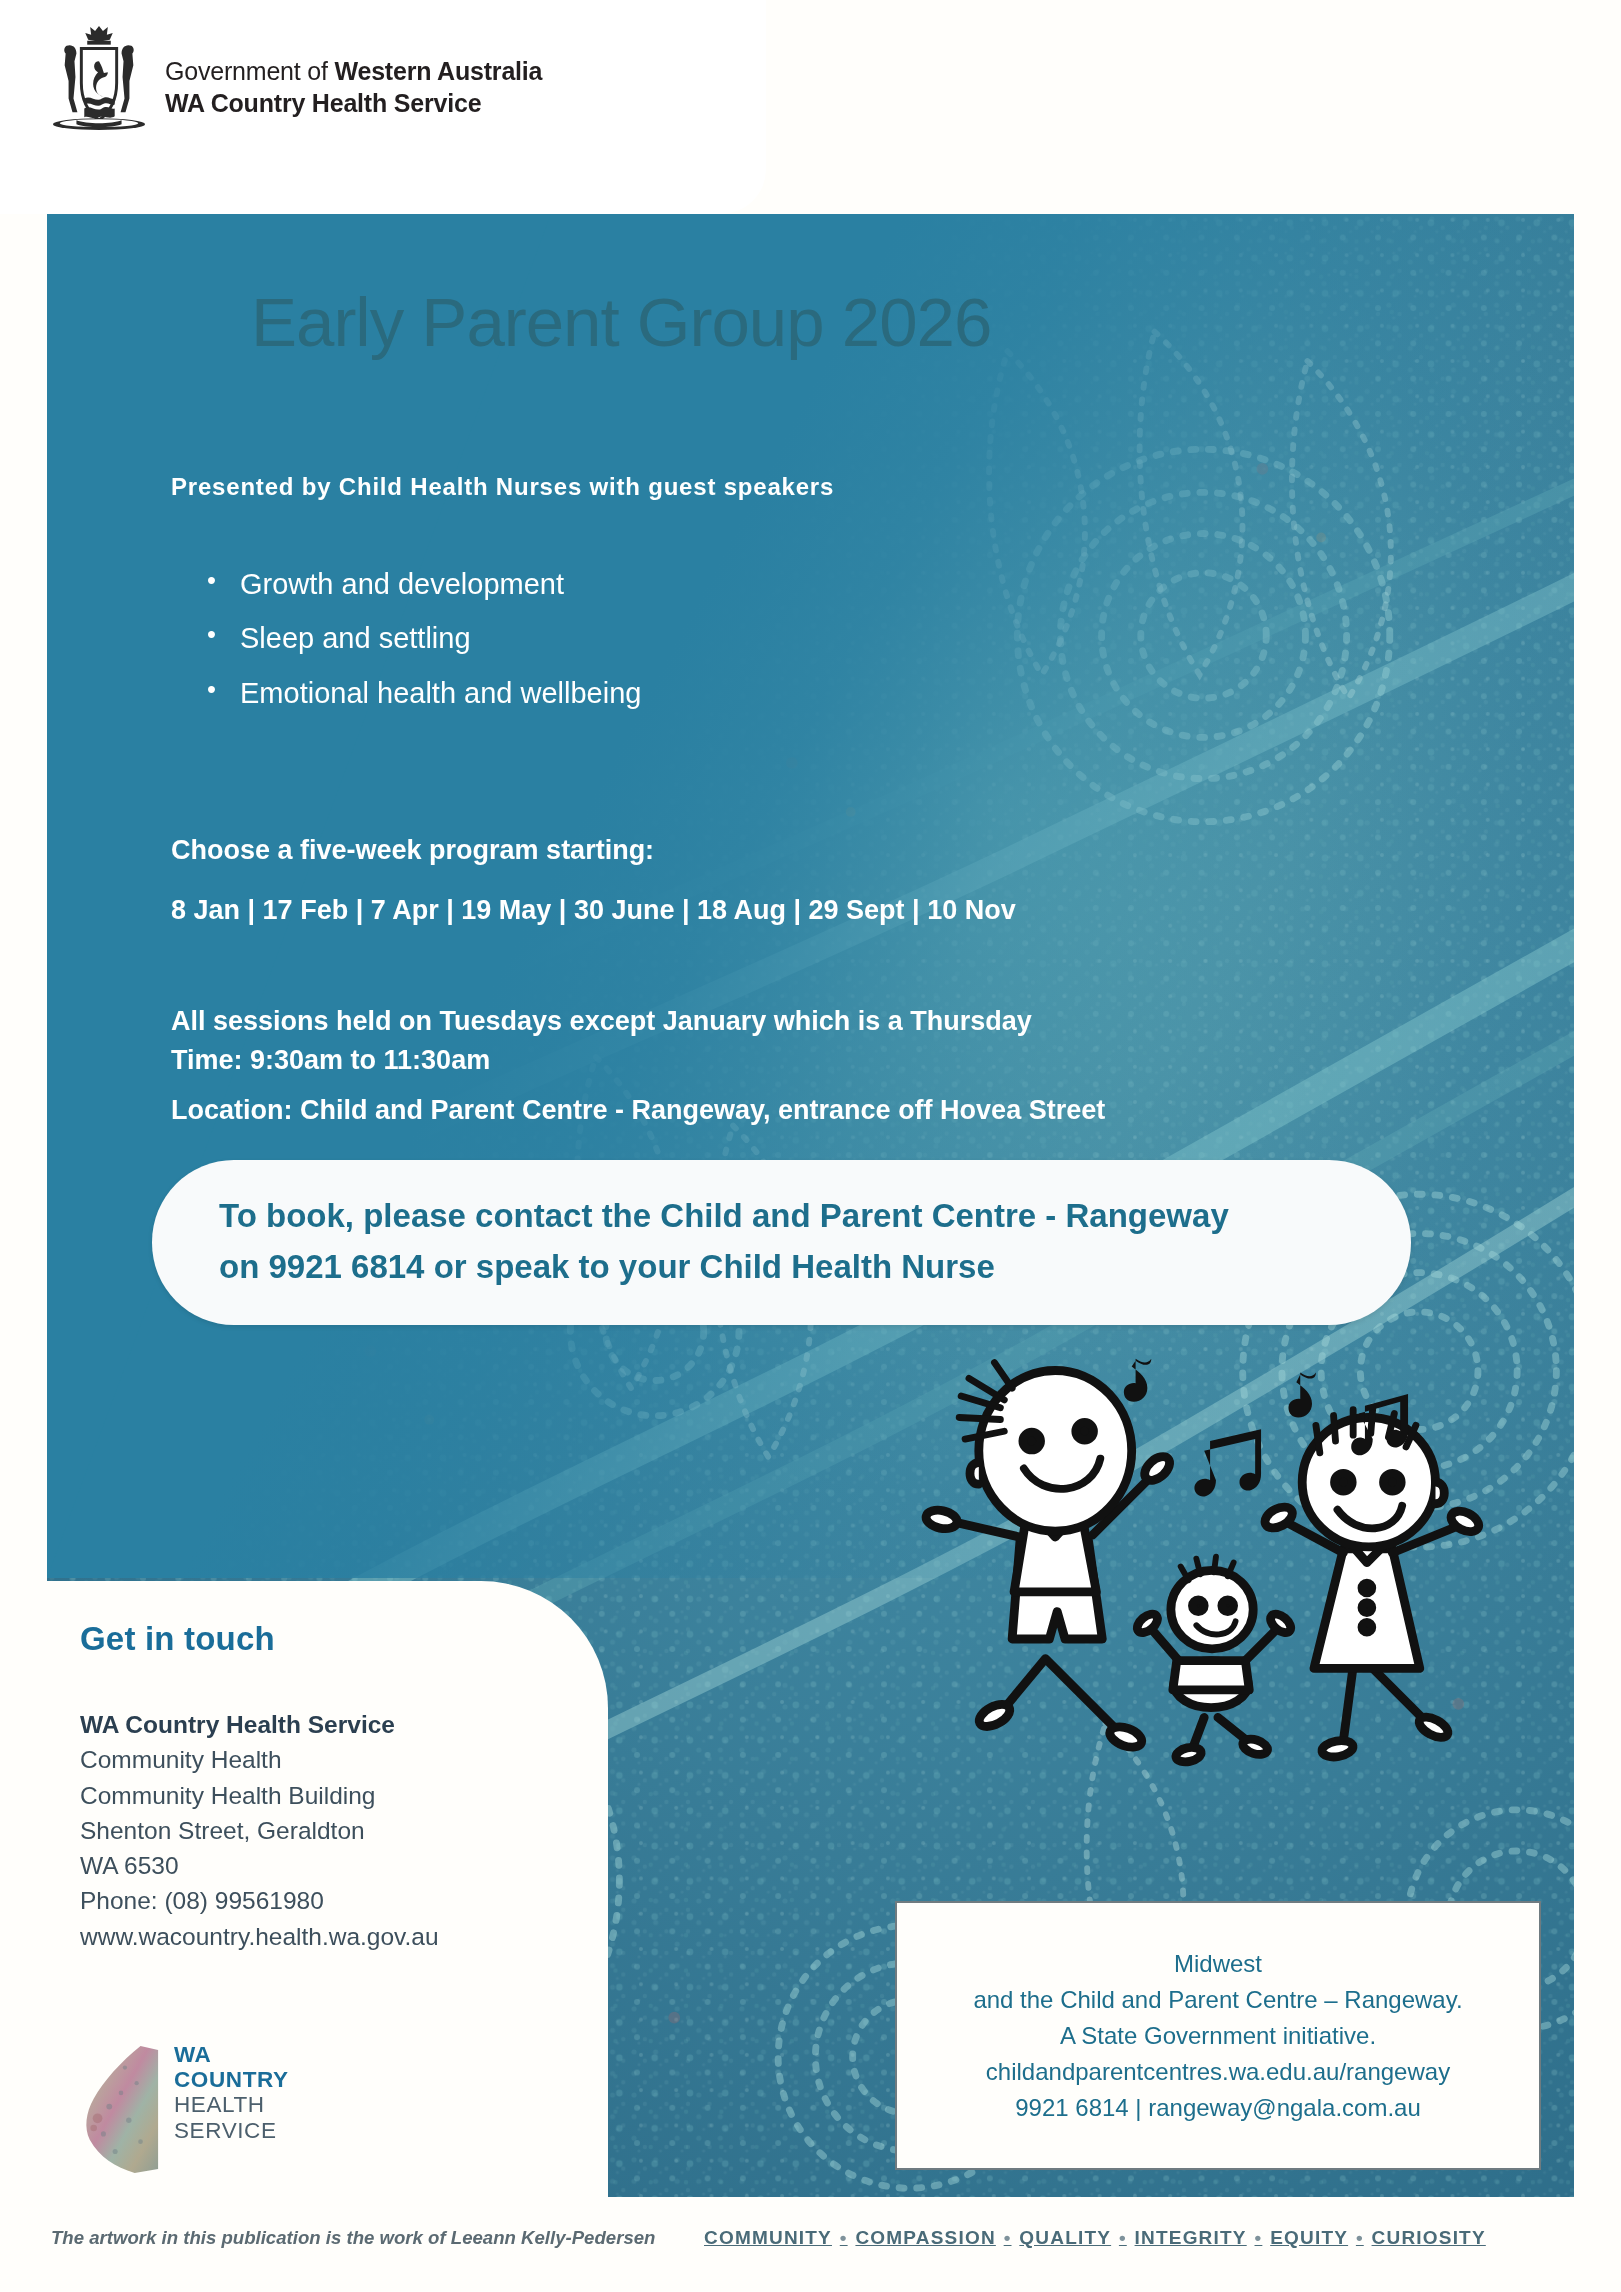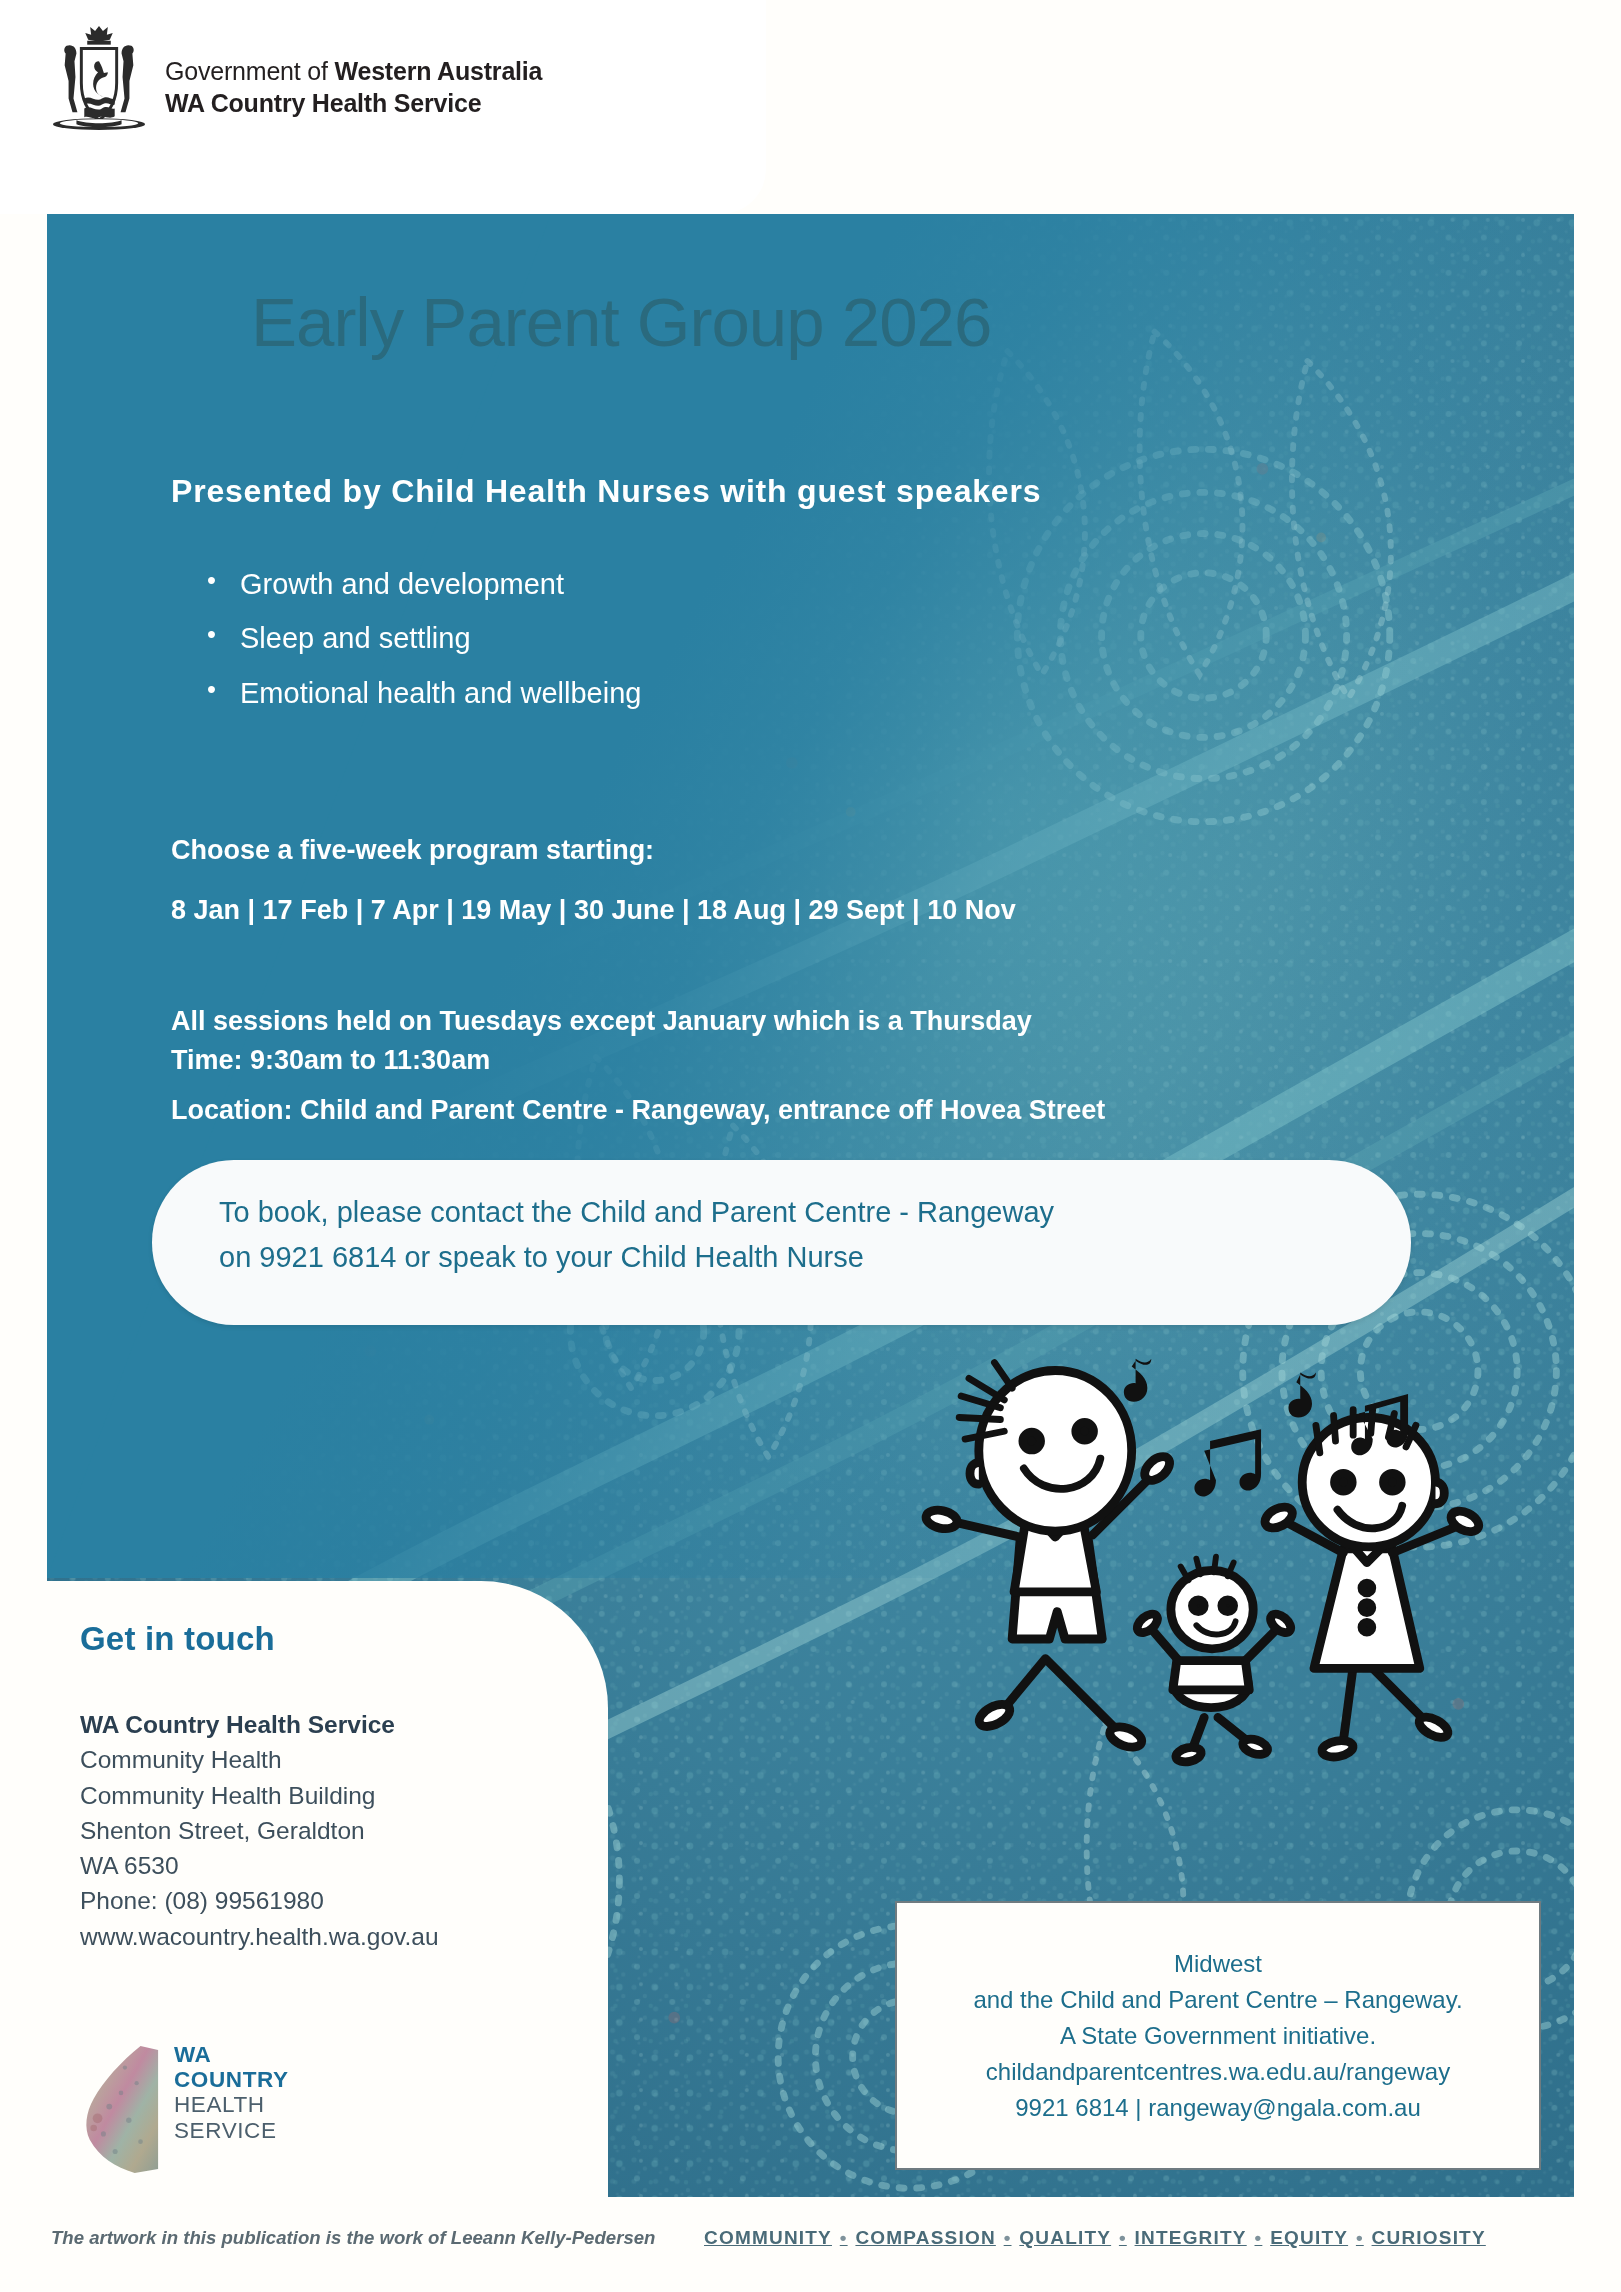--- a/index.html
+++ b/index.html
@@ -82,21 +82,21 @@
     font-size:69px; line-height:1;
     color:#2a6a7e;
     letter-spacing:-1px;
     white-space:nowrap;
     font-weight:normal;
     margin:0;
   }
 
   .subtitle{
     position:absolute; left:171px; top:473px;
-    font-size:32px; font-weight:bold; color:#ffffff;
+    font-size:24px; font-weight:bold; color:#ffffff;
     letter-spacing:0.8px; white-space:nowrap;
   }
 
   ul.benefits{
     position:absolute; left:201px; top:567px;
     margin:0; padding:0 0 0 39px;
     list-style:none;
   }
   ul.benefits li{
     position:relative;
@@ -123,21 +123,21 @@
   #booking{
     position:absolute; left:152px; top:1160px;
     width:1259px; height:165px;
     background:#f8fafb;
     border-radius:82px;
     box-shadow:0 2px 4.9px rgba(0,0,0,0.10);
     z-index:9;
   }
   #booking .bk-text{
     position:absolute; left:67px; top:30px;
-    color:#1d6e8c; font-size:29px; font-weight:normal; line-height:1.55;
+    color:#1d6e8c; font-size:33px; font-weight:bold; line-height:1.55;
     white-space:nowrap;
   }
 
   
   #git-title{
     position:absolute; left:80px; top:1620px;
     font-size:33px; font-weight:bold; color:#1a6d99;
     letter-spacing:0.2px;
   }
   #git-lines{

